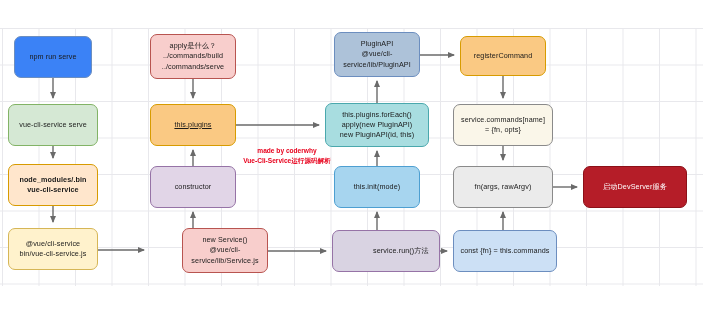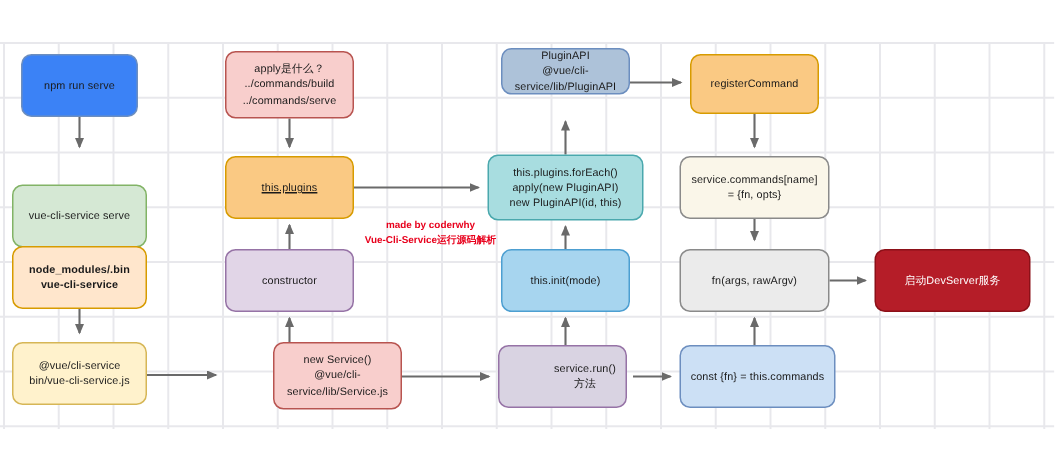--- a/index.html
+++ b/index.html
@@ -108,21 +108,21 @@
       <path d="M553,187 L577,187"></path>
     </g>
   </svg>
 
   <div id="node-layer">
       <div class="node" style="left: 14px; top: 36px; width: 78px; height: 42px; background: #3b82f6; border-color: rgb(108, 142, 191);">
         <span>
           <div>npm run serve</div>
         </span>
       </div>
-      <div class="node" style="left: 8px; top: 104px; width: 90px; height: 42px; background: rgb(213, 232, 212); border-color: rgb(130, 179, 102); margin-top: 19px;">
+      <div class="node" style="left: 8px; top: 104px; width: 90px; height: 42px; background: rgb(213, 232, 212); border-color: rgb(130, 179, 102);">
         <span>
           <div>vue-cli-service serve</div>
         </span>
       </div>
       <div class="node" style="left: 8px; top: 164px; width: 90px; height: 42px; background: rgb(255, 230, 204); border-color: rgb(215, 155, 0); font-weight: bold;">
         <span>
           <div>node_modules/.bin</div>
           <div>vue-cli-service</div>
         </span>
       </div>
@@ -149,40 +149,40 @@
           <div>constructor</div>
         </span>
       </div>
       <div class="node" style="left: 150px; top: 228px; width: 86px; height: 45px; background: rgb(248, 206, 204); border-color: rgb(184, 84, 80); margin-left: 32px;">
         <span>
           <div>new Service()</div>
           <div>@vue/cli-</div>
           <div>service/lib/Service.js</div>
         </span>
       </div>
-      <div class="node" style="left: 334px; top: 32px; width: 86px; height: 31px; background: rgb(173, 194, 217); border-color: rgb(108, 142, 191);">
+      <div class="node" style="left: 334px; top: 32px; width: 86px; height: 45px; background: rgb(173, 194, 217); border-color: rgb(108, 142, 191);">
         <span>
           <div>PluginAPI</div>
           <div>@vue/cli-</div>
           <div>service/lib/PluginAPI</div>
         </span>
       </div>
       <div class="node" style="left: 325px; top: 103px; width: 104px; height: 44px; background: rgb(168, 221, 224); border-color: rgb(74, 168, 173);">
         <span>
           <div>this.plugins.forEach()</div>
           <div>apply(new PluginAPI)</div>
           <div>new PluginAPI(id, this)</div>
         </span>
       </div>
       <div class="node" style="left: 334px; top: 166px; width: 86px; height: 42px; background: rgb(167, 213, 239); border-color: rgb(77, 159, 209);">
         <span>
           <div>this.init(mode)</div>
         </span>
       </div>
-      <div class="node" style="left: 332px; top: 230px; width: 86px; height: 42px; background: rgb(217, 211, 226); border-color: rgb(150, 115, 166); padding-left: 33px;">
+      <div class="node" style="left: 332px; top: 230px; width: 108px; height: 42px; background: rgb(217, 211, 226); border-color: rgb(150, 115, 166); padding-left: 33px;">
         <span>
           <div>service.run()方法</div>
         </span>
       </div>
       <div class="node" style="left: 460px; top: 36px; width: 86px; height: 40px; background: rgb(250, 201, 131); border-color: rgb(215, 155, 0);">
         <span>
           <div>registerCommand</div>
         </span>
       </div>
       <div class="node" style="left: 453px; top: 104px; width: 100px; height: 42px; background: rgb(250, 246, 233); border-color: rgb(138, 138, 138);">

